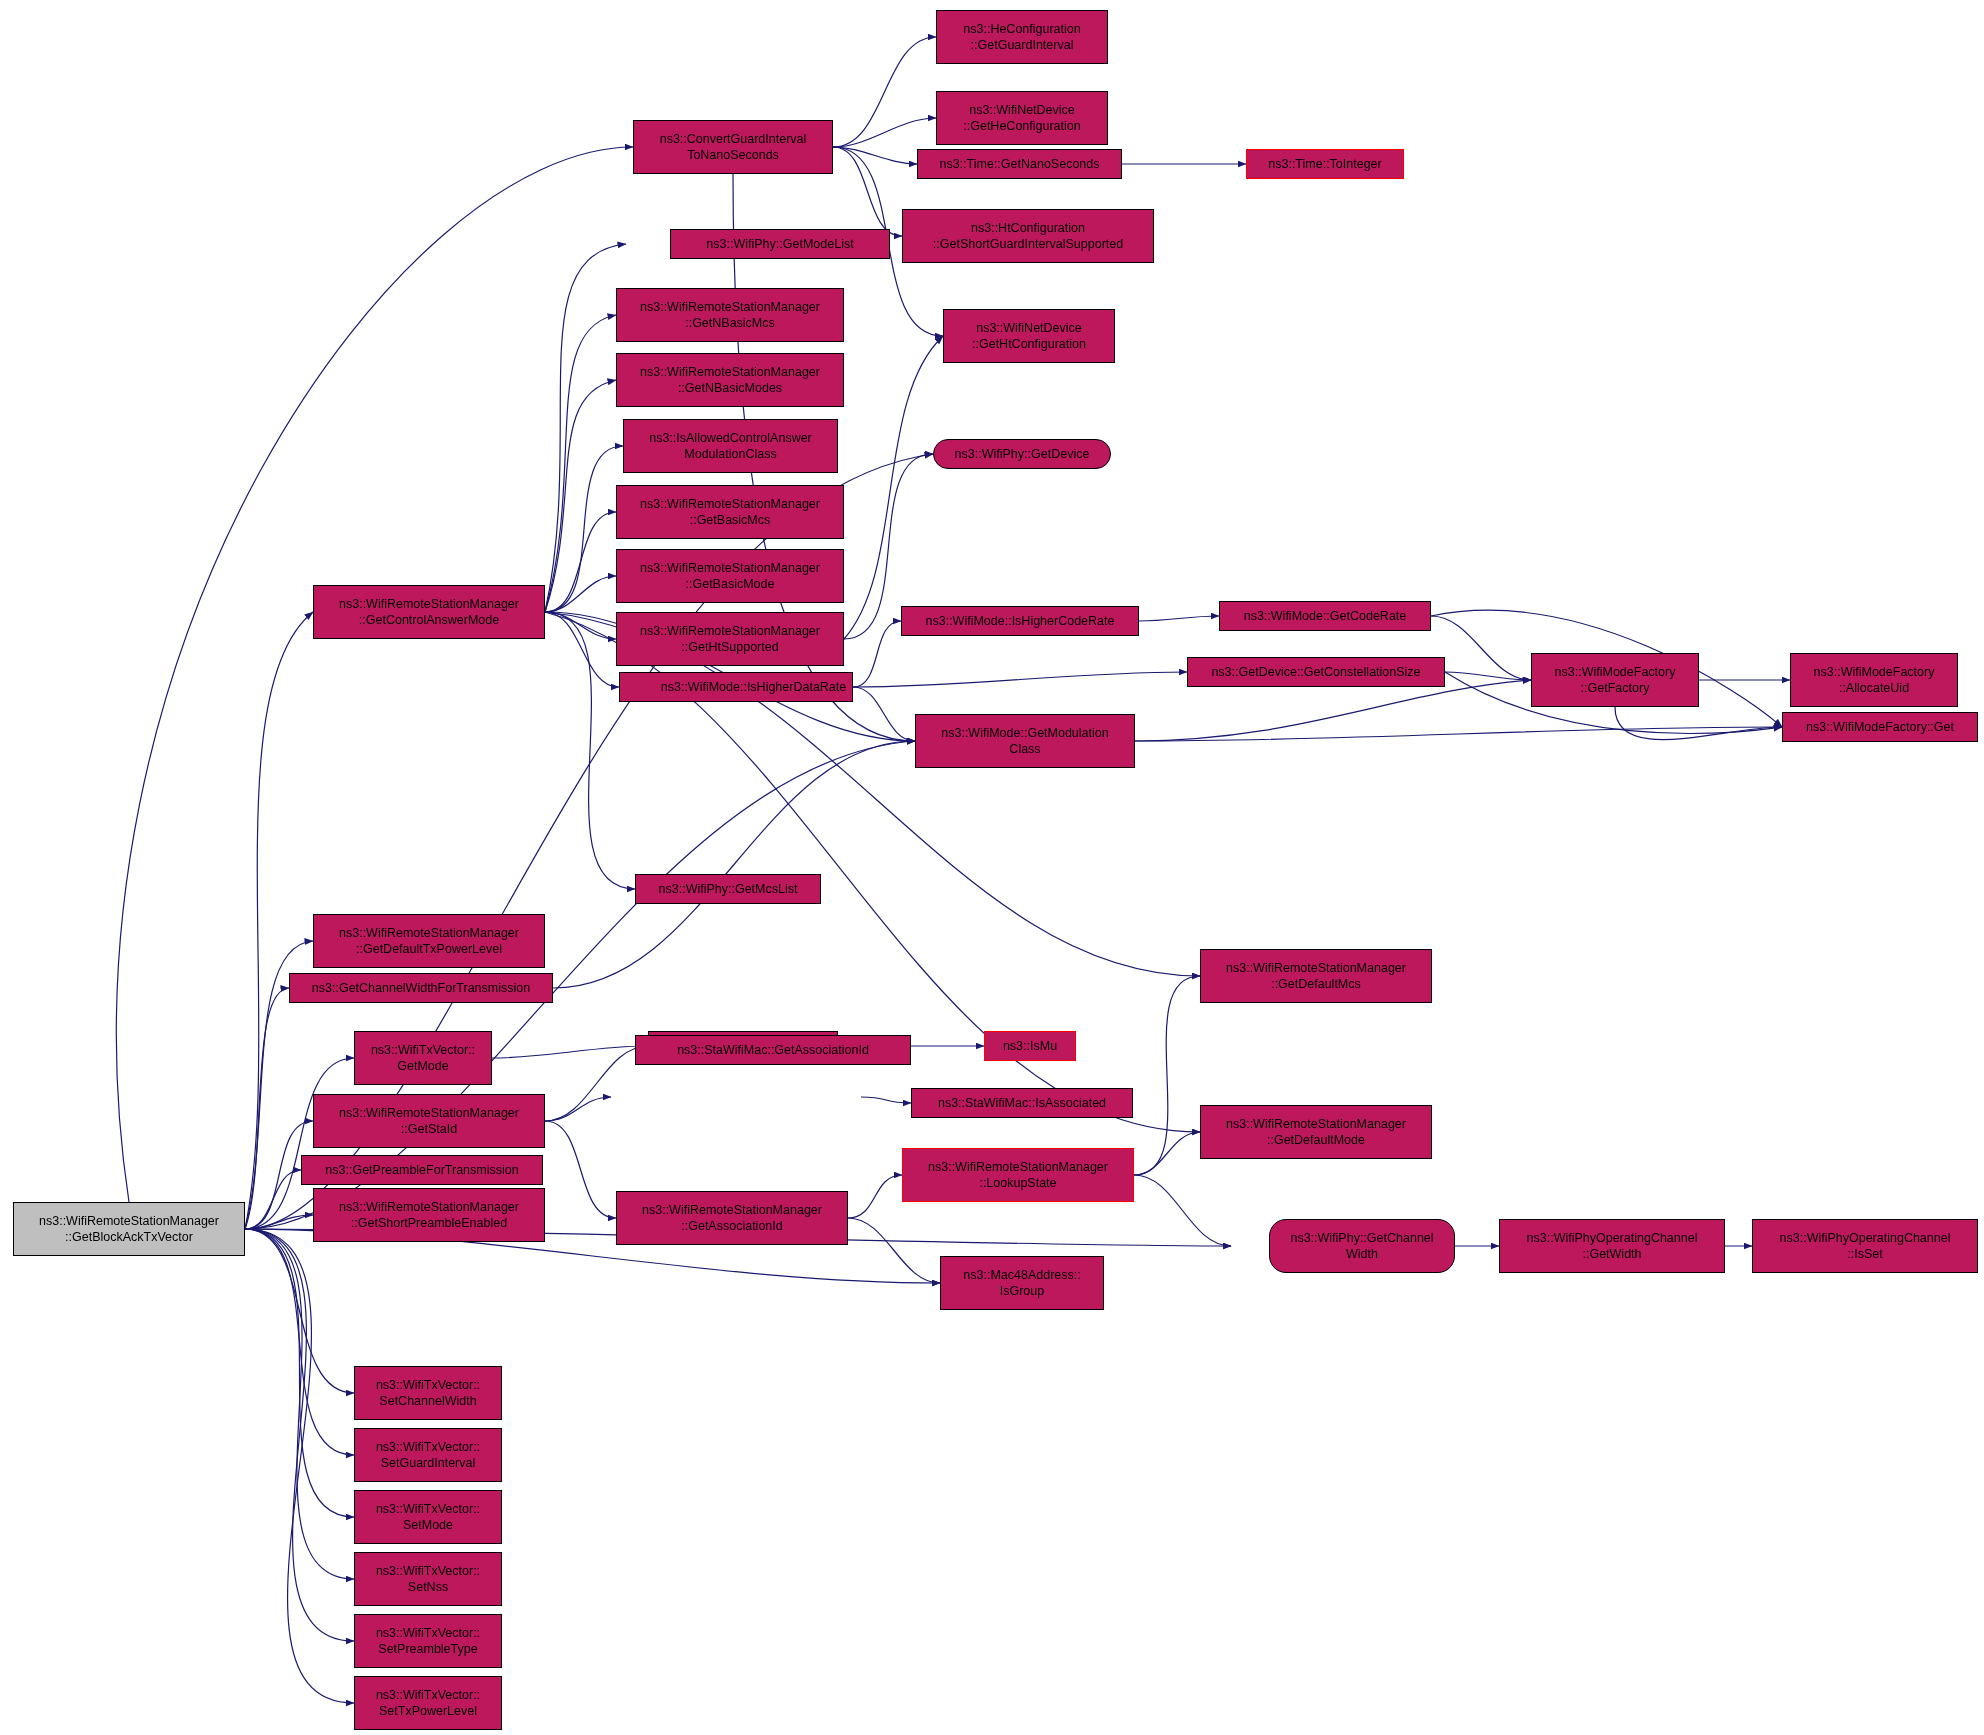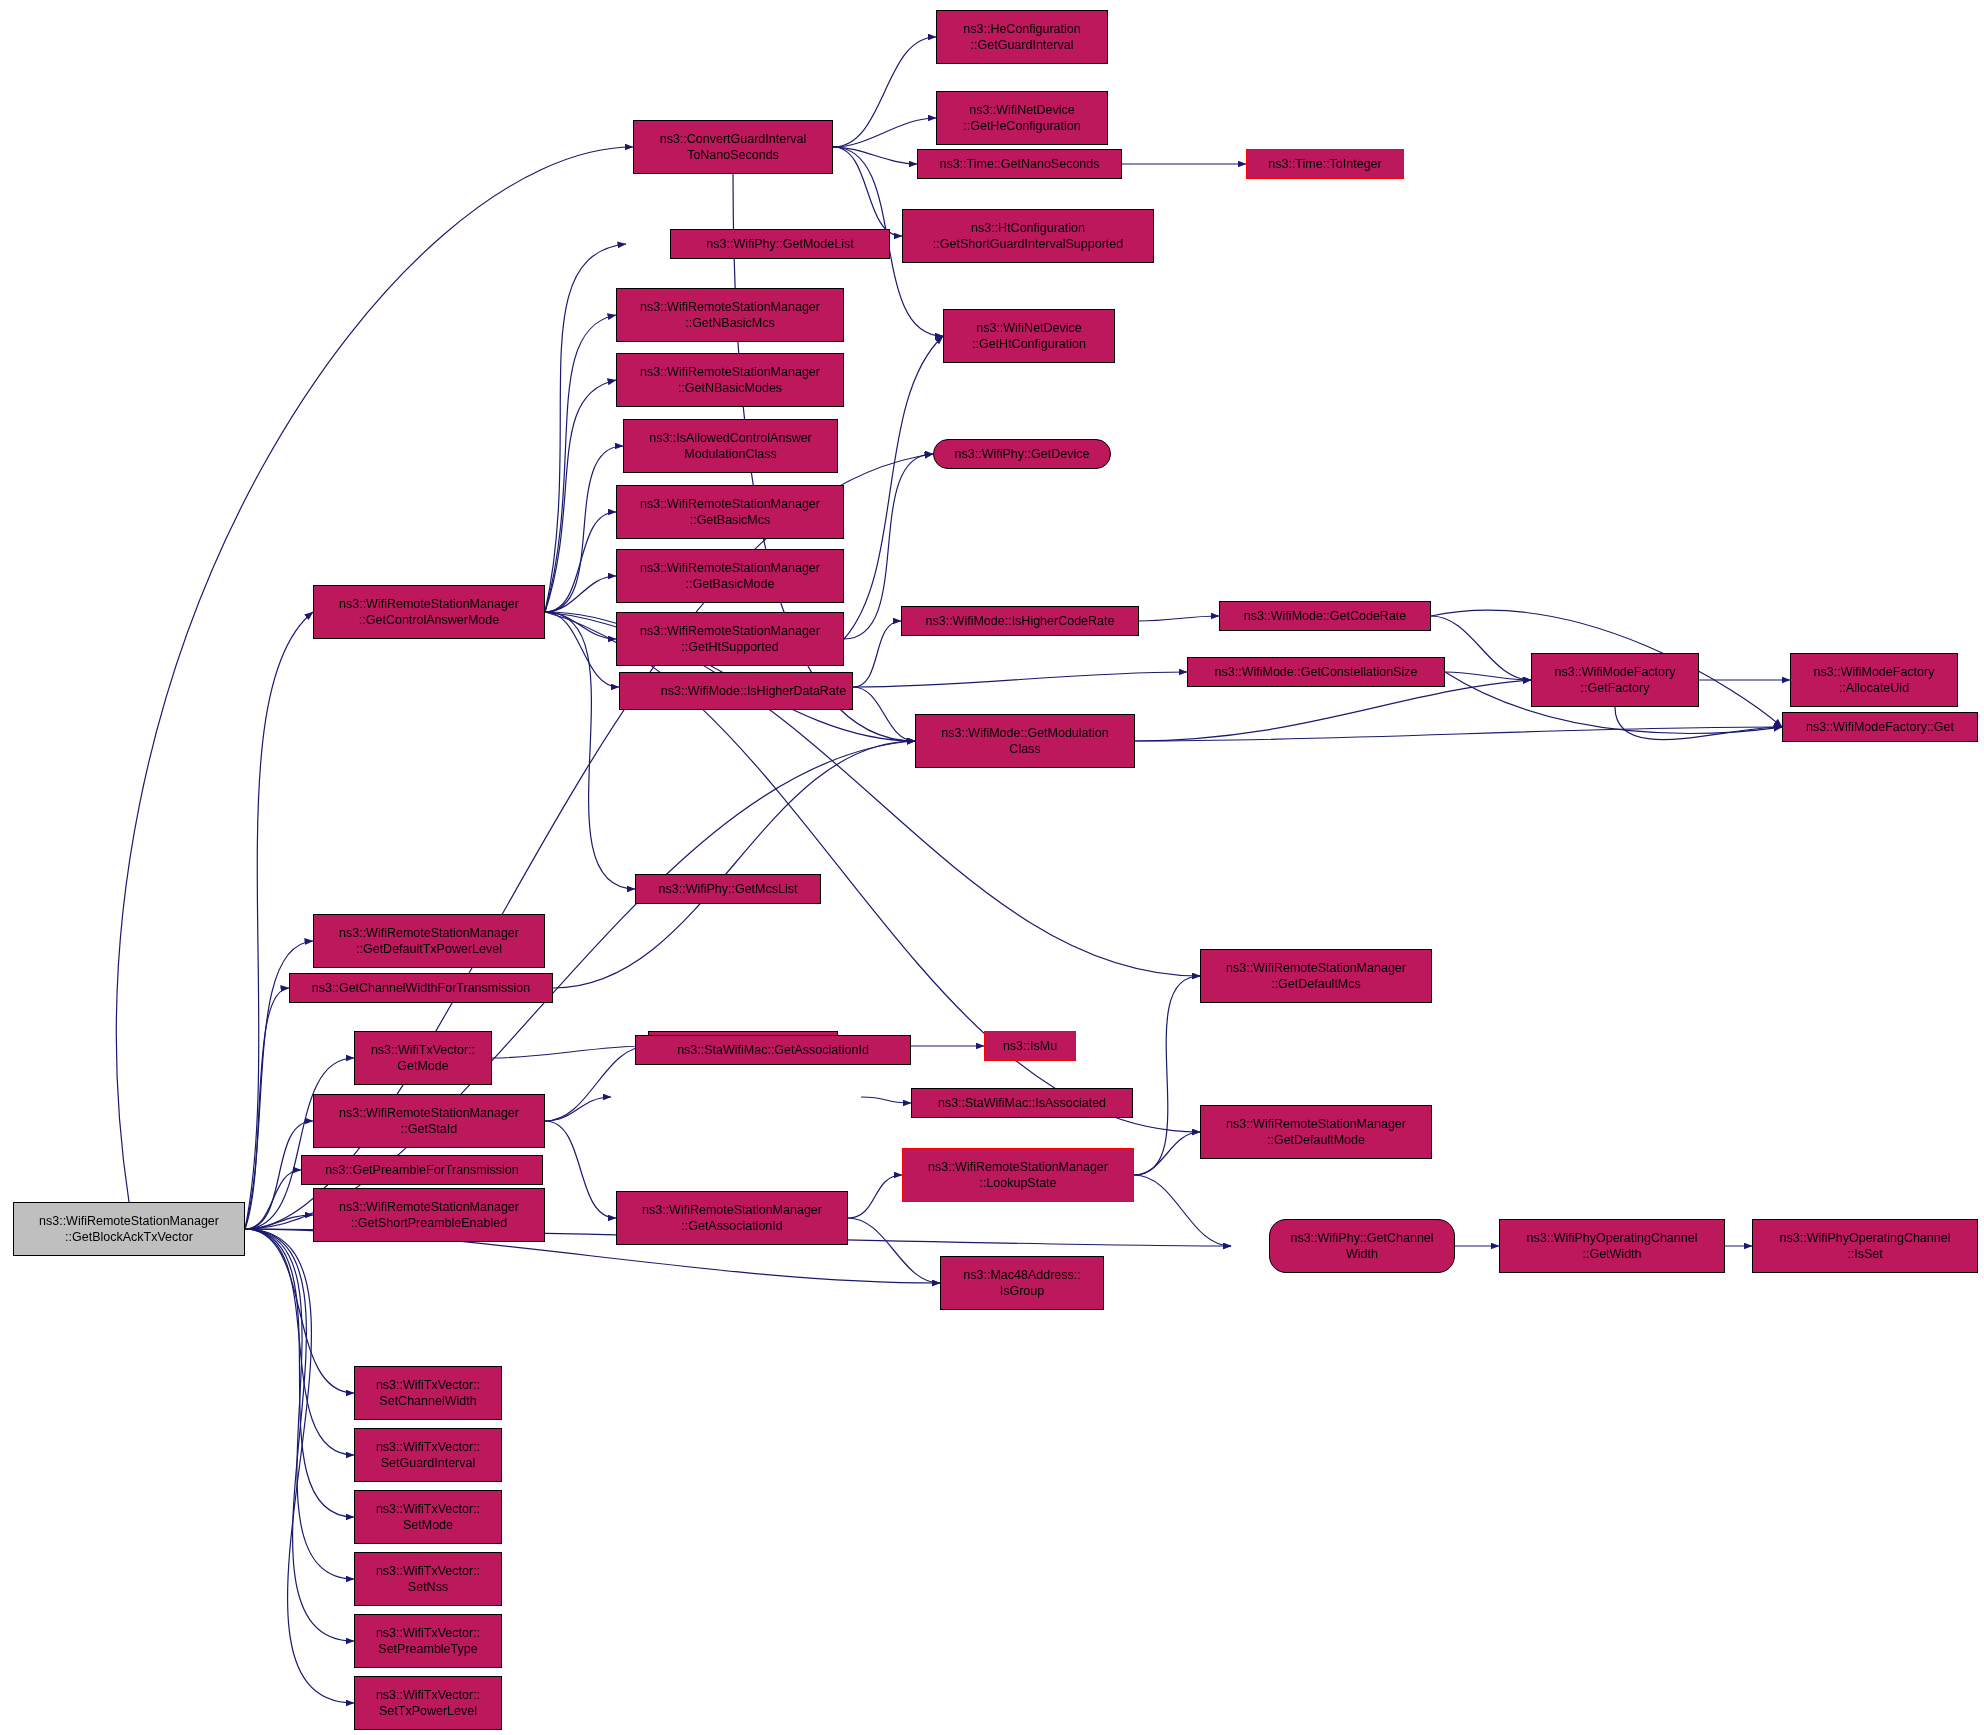--- a/index.html
+++ b/index.html
@@ -118,22 +118,22 @@
 ::GetBasicMcs</div>
       <div class="node" style="left: 933px; top: 439px; width: 178px; height: 30px; border-radius: 15px;">ns3::WifiPhy::GetDevice</div>
       <div class="node" style="left: 616px; top: 549px; width: 228px; height: 54px;">ns3::WifiRemoteStationManager
 ::GetBasicMode</div>
       <div class="node" style="left: 313px; top: 585px; width: 232px; height: 54px;">ns3::WifiRemoteStationManager
 ::GetControlAnswerMode</div>
       <div class="node" style="left: 616px; top: 612px; width: 228px; height: 54px;">ns3::WifiRemoteStationManager
 ::GetHtSupported</div>
       <div class="node" style="left: 901px; top: 606px; width: 238px; height: 30px;">ns3::WifiMode::IsHigherCodeRate</div>
       <div class="node" style="left: 1219px; top: 601px; width: 212px; height: 30px;">ns3::WifiMode::GetCodeRate</div>
-      <div class="node" style="left: 619px; top: 672px; width: 234px; height: 38px; padding-left: 39px;">ns3::WifiMode::IsHigherDataRate</div>
-      <div class="node" style="left: 1187px; top: 657px; width: 258px; height: 30px;">ns3::WifiMode::GetConstellationSize</div>
+      <div class="node" style="left: 619px; top: 672px; width: 234px; height: 30px; padding-left: 39px;">ns3::WifiMode::IsHigherDataRate</div>
+      <div class="node" style="left: 1187px; top: 657px; width: 258px; height: 30px;">ns3::GetDevice::GetConstellationSize</div>
       <div class="node" style="left: 1531px; top: 653px; width: 168px; height: 54px;">ns3::WifiModeFactory
 ::GetFactory</div>
       <div class="node" style="left: 1790px; top: 653px; width: 168px; height: 54px;">ns3::WifiModeFactory
 ::AllocateUid</div>
       <div class="node" style="left: 915px; top: 714px; width: 220px; height: 54px;">ns3::WifiMode::GetModulation
 Class</div>
       <div class="node" style="left: 1782px; top: 712px; width: 196px; height: 30px;">ns3::WifiModeFactory::Get</div>
       <div class="node" style="left: 635px; top: 874px; width: 186px; height: 30px;">ns3::WifiPhy::GetMcsList</div>
       <div class="node" style="left: 313px; top: 914px; width: 232px; height: 54px;">ns3::WifiRemoteStationManager
 ::GetDefaultTxPowerLevel</div>

